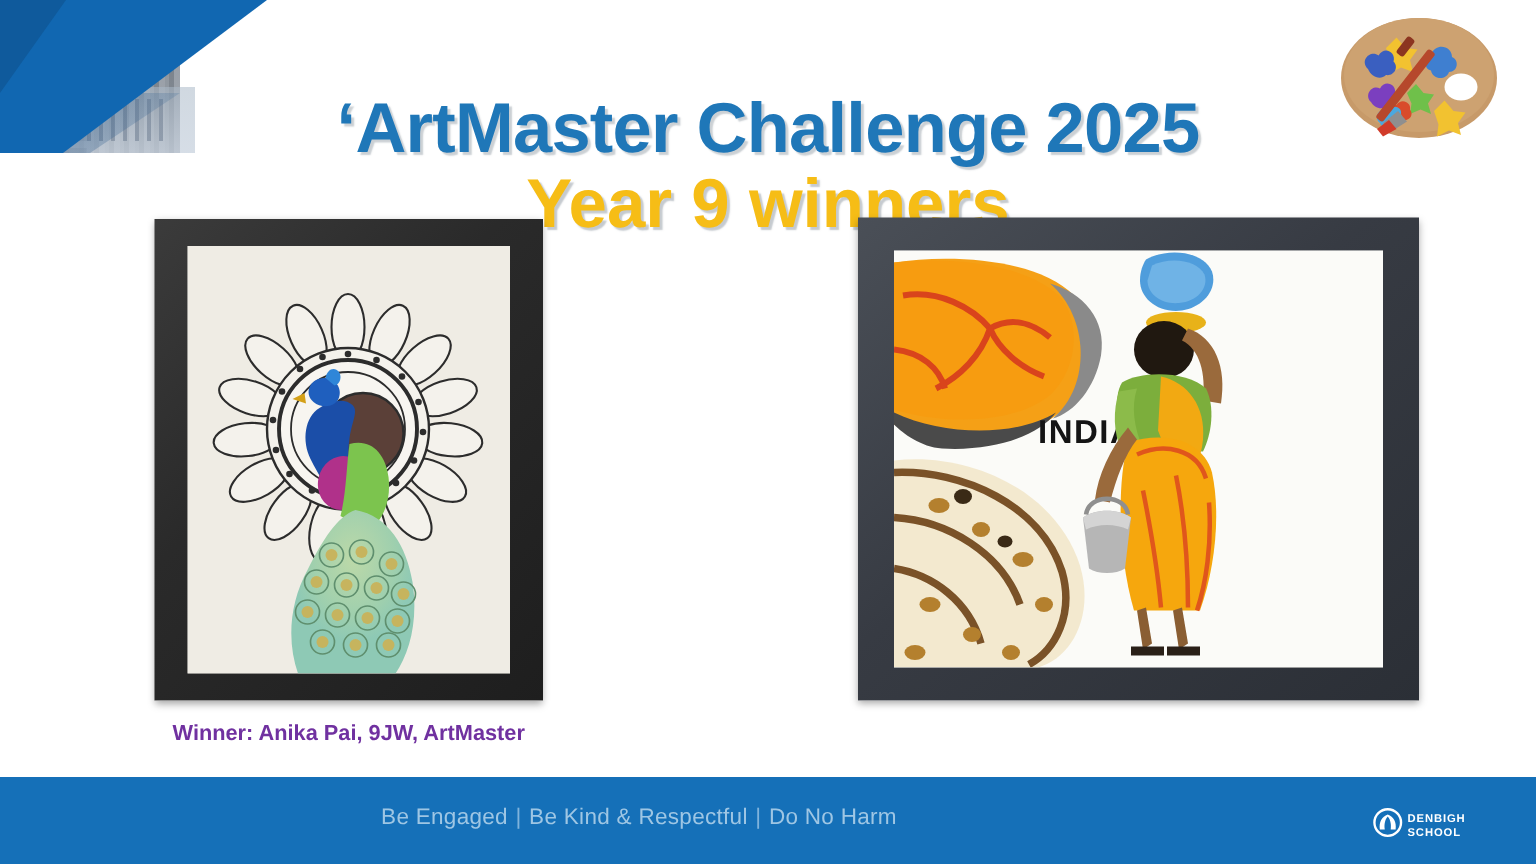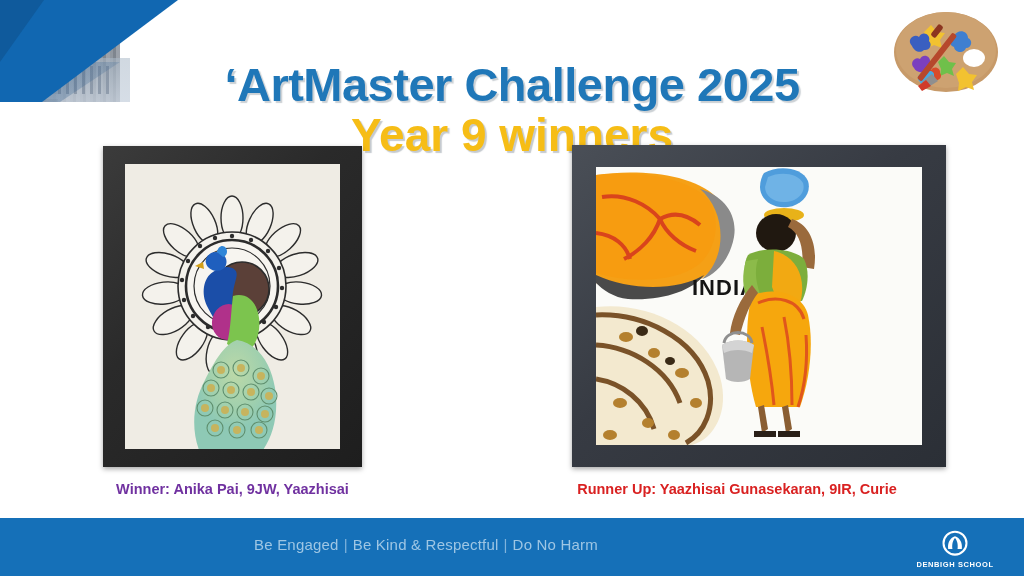--- a/index.html
+++ b/index.html
@@ -109,21 +109,21 @@
   .footer{
     position:absolute;left:0;bottom:0;width:1024px;height:58px;background:#1570b8;
   }
   .footer-text{
     position:absolute;left:0;top:18px;width:852px;text-align:center;
     color:#9ec6e4;font-size:15px;letter-spacing:.2px;
   }
   .footer-sep{color:#7fb3dc;margin:0 5px;}
   .logo{
     position:absolute;right:26px;top:6px;width:86px;height:50px;
-    display:flex;flex-direction:column;align-items:center;justify-content:center;
+    display:flex;flex-direction:row;align-items:center;justify-content:center;
   }
   .logo-text{
     color:#ffffff;font-size:7.5px;font-weight:bold;letter-spacing:.6px;margin-top:2px;
   }
 </style>
 </head>
 <body>
 
 <div class="slide">
 
@@ -288,21 +288,21 @@
               <circle cx="120" cy="248" r="8"></circle>
             <circle cx="140" cy="250" r="8"></circle>
               <circle cx="90" cy="264" r="8"></circle>
             <circle cx="112" cy="266" r="8"></circle>
               <circle cx="134" cy="266" r="8"></circle>
           </g>
         </svg>
       </div>
     </div>
   </div>
-  <div class="caption caption-1">Winner: Anika Pai, 9JW, Yaazhisai</div>
+  <div class="caption caption-1">Winner: Anika Pai, 9JW, ArtMaster</div>
 
   <div class="art art-2">
     <div class="frame frame-slate">
       <div class="paper2">
         <svg viewBox="0 0 326 278" width="100%" height="100%" preserveAspectRatio="none">
           <rect width="326" height="278" fill="#fbfbf8"></rect>
 
           <path d="M0 8 C40 2 96 6 120 30 C140 52 132 92 108 110 C80 130 30 128 0 116z" fill="#f5a016"></path>
           <path d="M0 8 C36 4 86 8 110 30 C126 48 122 82 102 98 C78 116 32 116 0 106z" fill="#f79c10"></path>
           <g stroke="#d9441c" stroke-width="4" fill="none">
@@ -372,21 +372,20 @@
             <path d="M168 238 L172 262 L166 266 L162 240z" fill="#8a5e33"></path>
             <path d="M192 238 L196 262 L190 266 L186 240z" fill="#8a5e33"></path>
 
             <path d="M158 264 L180 264 L180 270 L158 270z" fill="#2a2018"></path>
             <path d="M182 264 L204 264 L204 270 L182 270z" fill="#2a2018"></path>
           </g>
         </svg>
       </div>
     </div>
   </div>
-  <div class="caption caption-2">Runner Up: Yaazhisai Gunasekaran, 9IR, Curie</div>
 
   <div class="footer">
     <div class="footer-text">
       <span>Be Engaged</span><span class="footer-sep">|</span><span>Be Kind &amp; Respectful</span><span class="footer-sep">|</span><span>Do No Harm</span>
     </div>
     <div class="logo">
       <svg viewBox="0 0 40 32" width="34" height="28">
         <circle cx="20" cy="15" r="13.5" fill="none" stroke="#ffffff" stroke-width="2.4"></circle>
         <path d="M20 7 C14 9 11 15 12 22 L17 22 C16 16 18 11 20 9 C22 11 24 16 23 22 L28 22 C29 15 26 9 20 7z" fill="#ffffff"></path>
       </svg>

